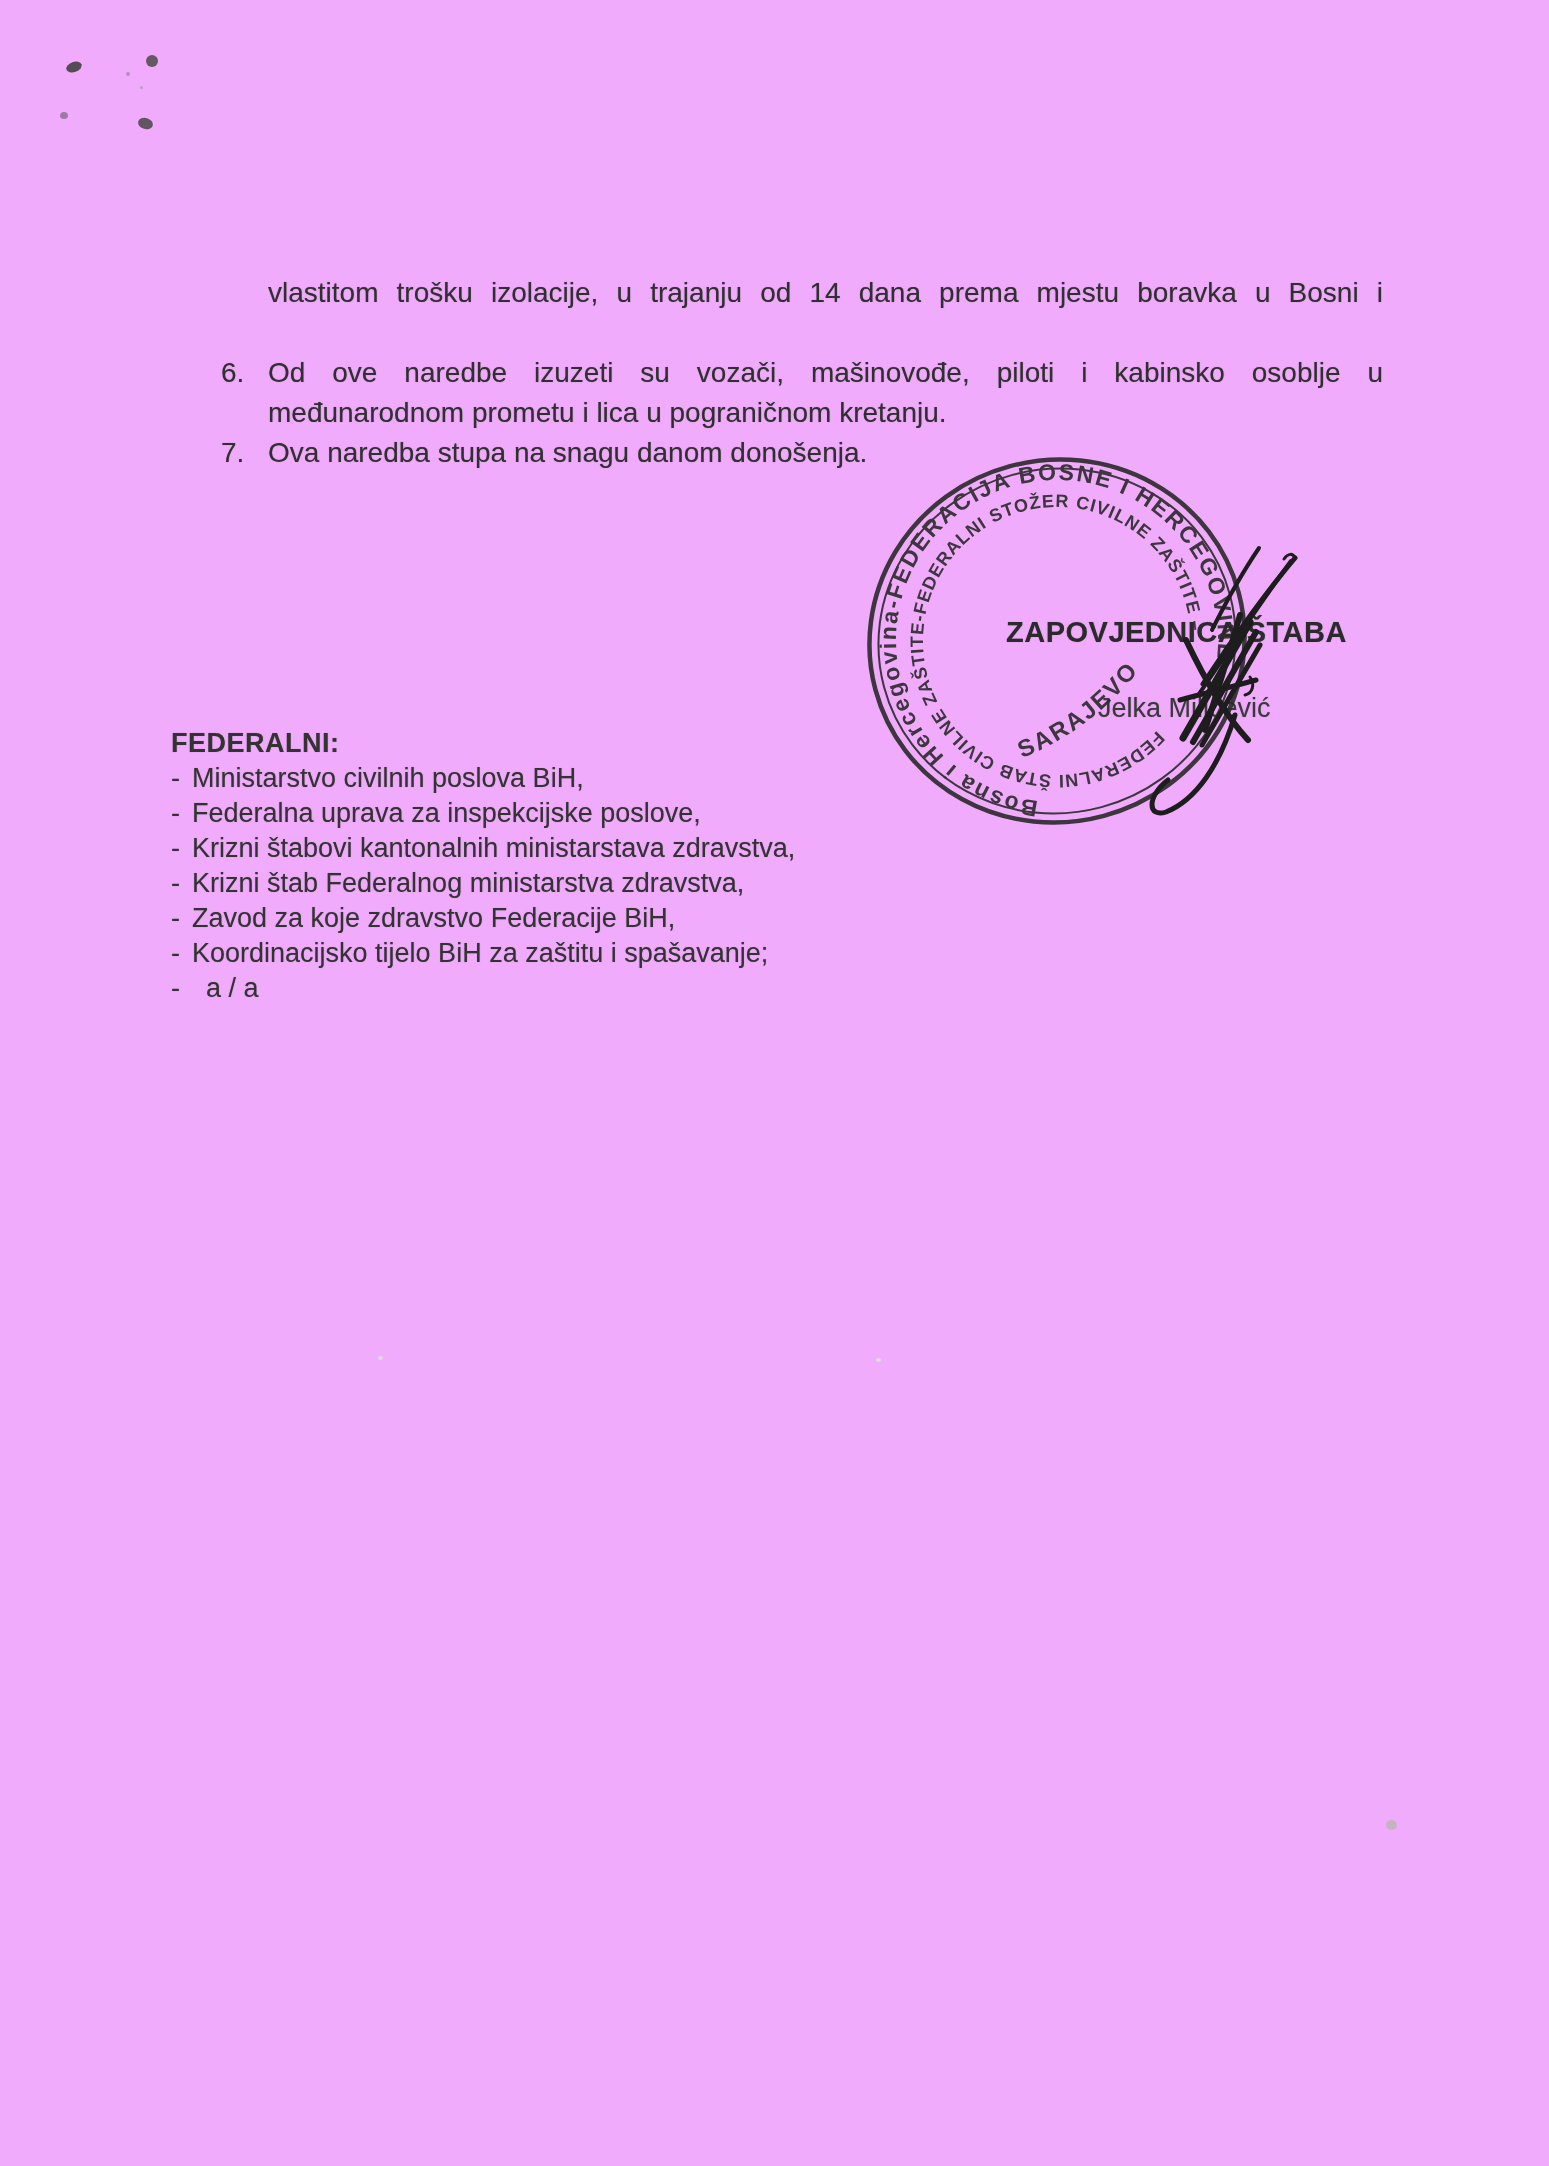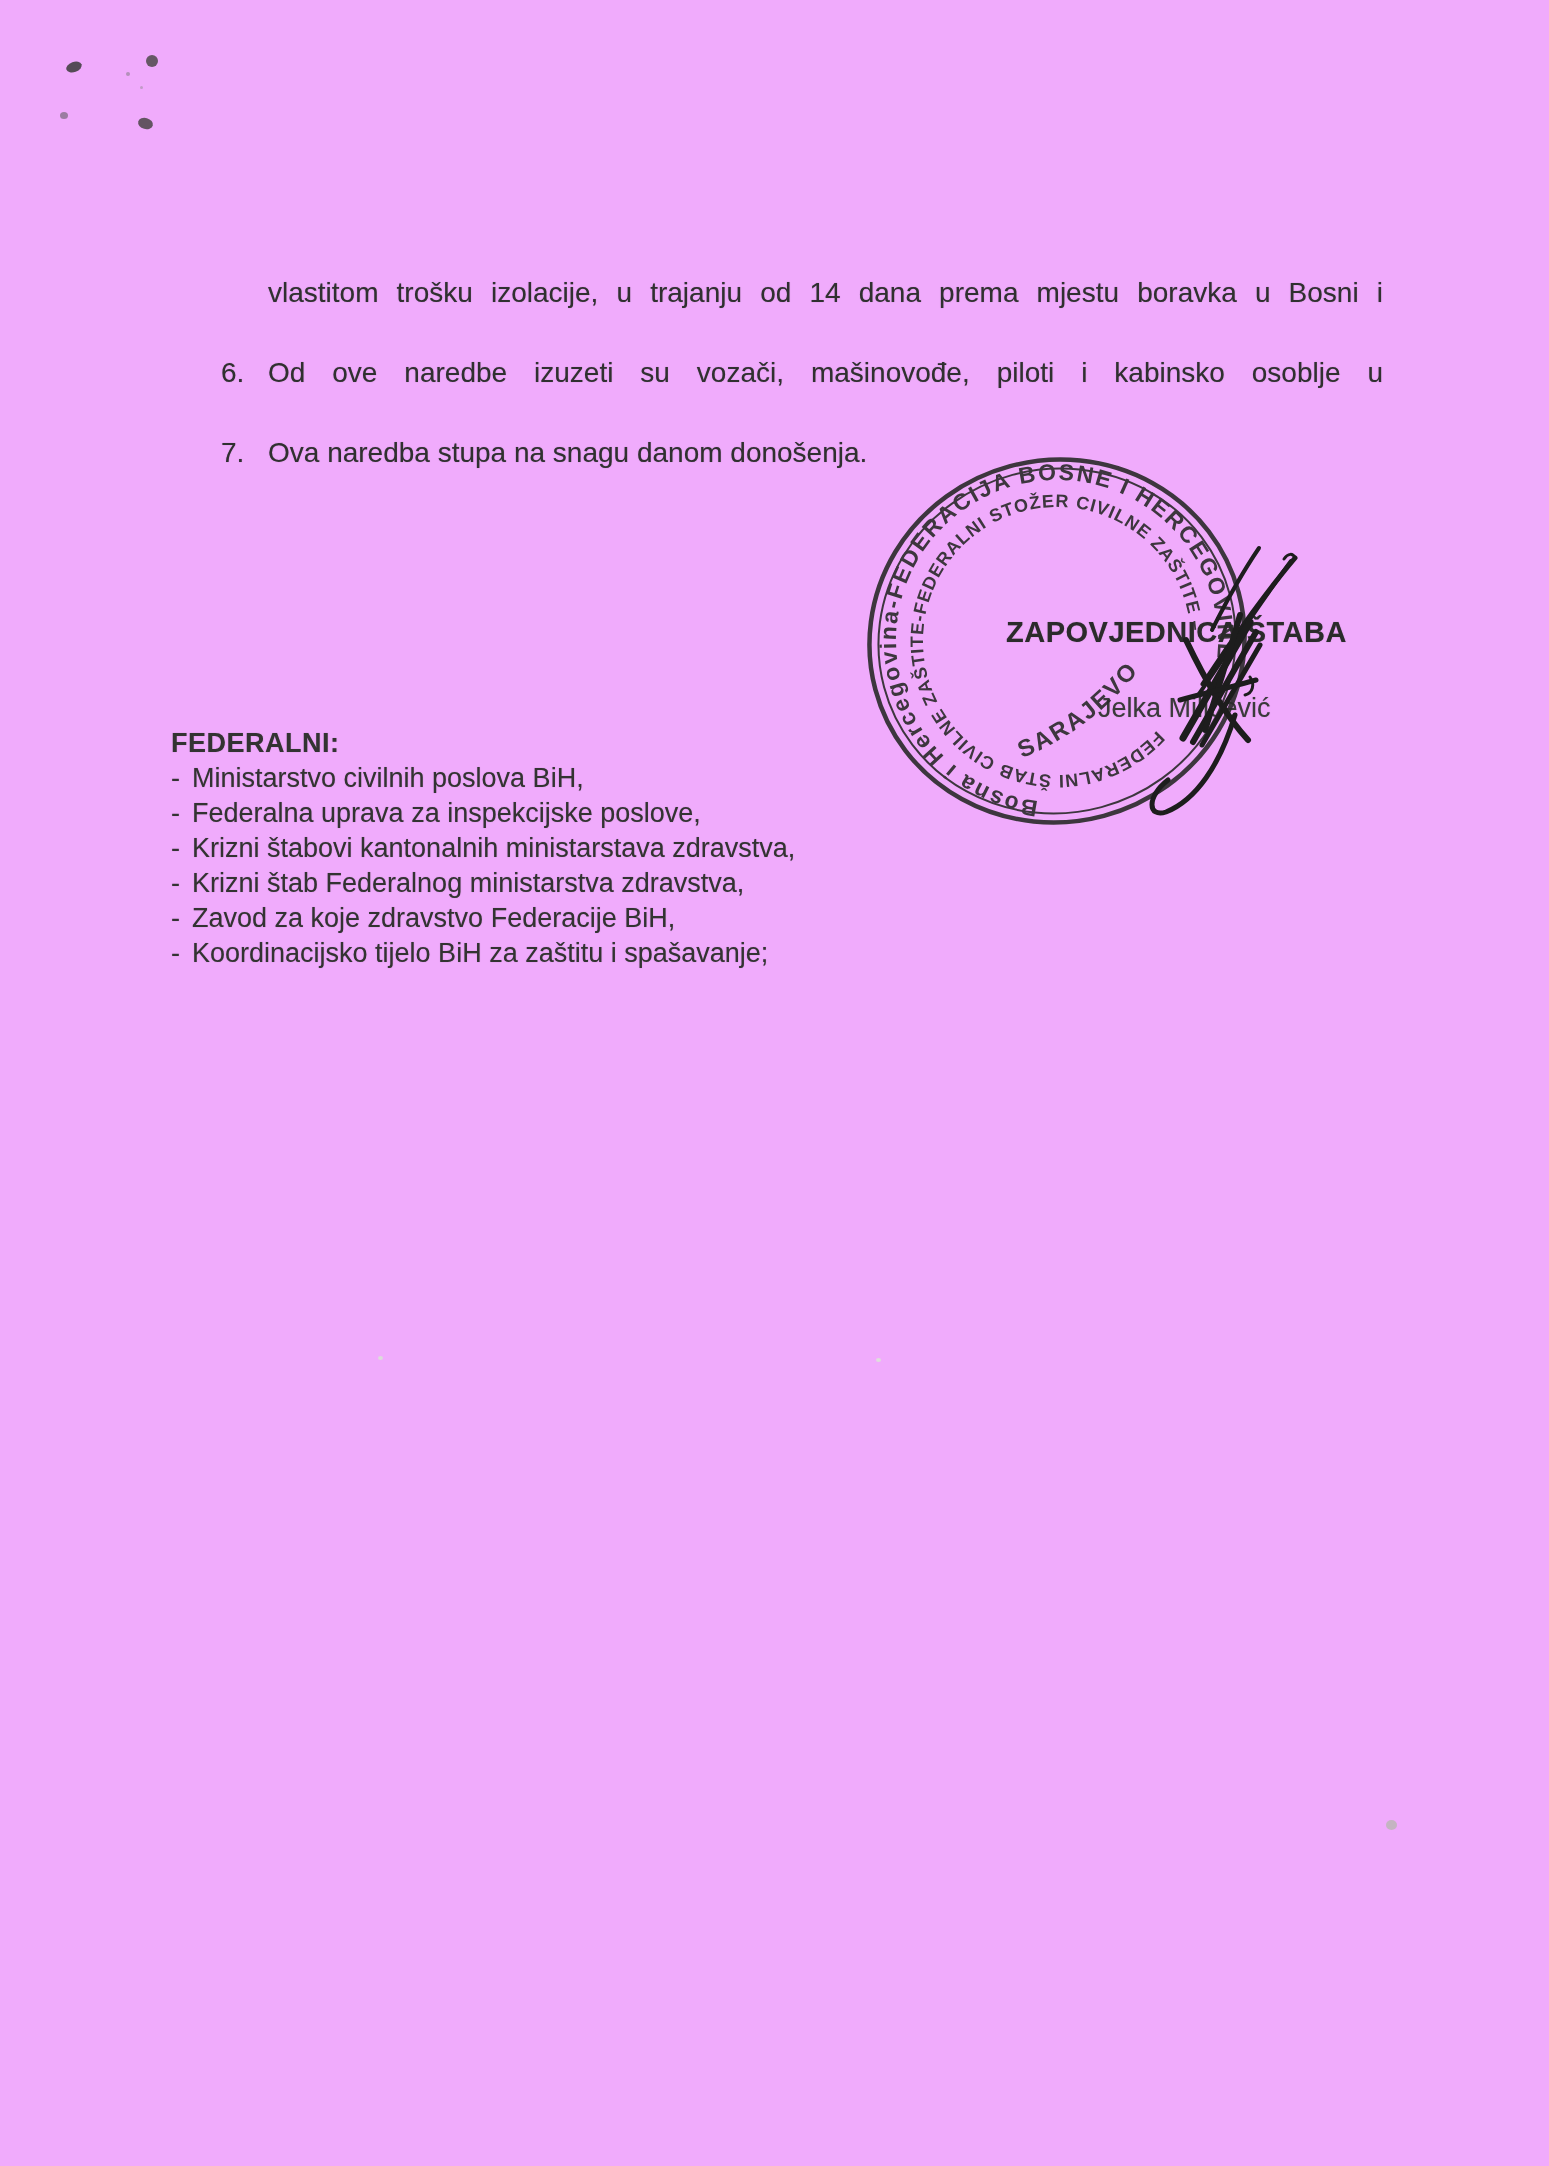--- a/index.html
+++ b/index.html
@@ -95,20 +95,21 @@
 </style>
 </head>
 <body>
 
 <div class="page">
 
   <div class="bline just" style="top:277px">vlastitom trošku izolacije, u trajanju od 14 dana prema mjestu boravka u Bosni i</div>
 
   <div class="bnum" style="top:357px">6.</div>
   <div class="bline just" style="top:357px">Od ove naredbe izuzeti su vozači, mašinovođe, piloti i kabinsko osoblje u</div>
+  <div class="bline" style="top:397px">međunarodnom prometu i lica u pograničnom kretanju.</div>
 
   <div class="bnum" style="top:437px">7.</div>
   <div class="bline" style="top:437px">Ova naredba stupa na snagu danom donošenja.</div>
 
   <section class="dostaviti">
     <div class="dtitle">FEDERALNI:</div>
     <div class="drow">
       <span class="dash">-</span><span class="dtext">Ministarstvo civilnih poslova BiH,</span>
     </div>
     <div class="drow">
@@ -118,20 +119,23 @@
       <span class="dash">-</span><span class="dtext">Krizni štabovi kantonalnih ministarstava zdravstva,</span>
     </div>
     <div class="drow">
       <span class="dash">-</span><span class="dtext">Krizni štab Federalnog ministarstva zdravstva,</span>
     </div>
     <div class="drow">
       <span class="dash">-</span><span class="dtext">Zavod za koje zdravstvo Federacije BiH,</span>
     </div>
     <div class="drow">
       <span class="dash">-</span><span class="dtext">Koordinacijsko tijelo BiH za zaštitu i spašavanje;</span>
+    </div>
+    <div class="drow aa">
+      <span class="dash">-</span><span class="dtext">a / a</span>
     </div>
   </section>
 
   <div class="sig-title">ZAPOVJEDNICA ŠTABA</div>
   <div class="sig-name">Jelka Milićević</div>
 
   <svg class="overlay" width="1549" height="2166" viewBox="0 0 1549 2166">
     <defs>
       <path id="oring" d="M 0 161 A 161 161 0 1 1 0 -161 A 161 161 0 1 1 0 161" fill="none"></path>
       <path id="iring" d="M 0 134 A 134 134 0 1 1 0 -134 A 134 134 0 1 1 0 134" fill="none"></path>

